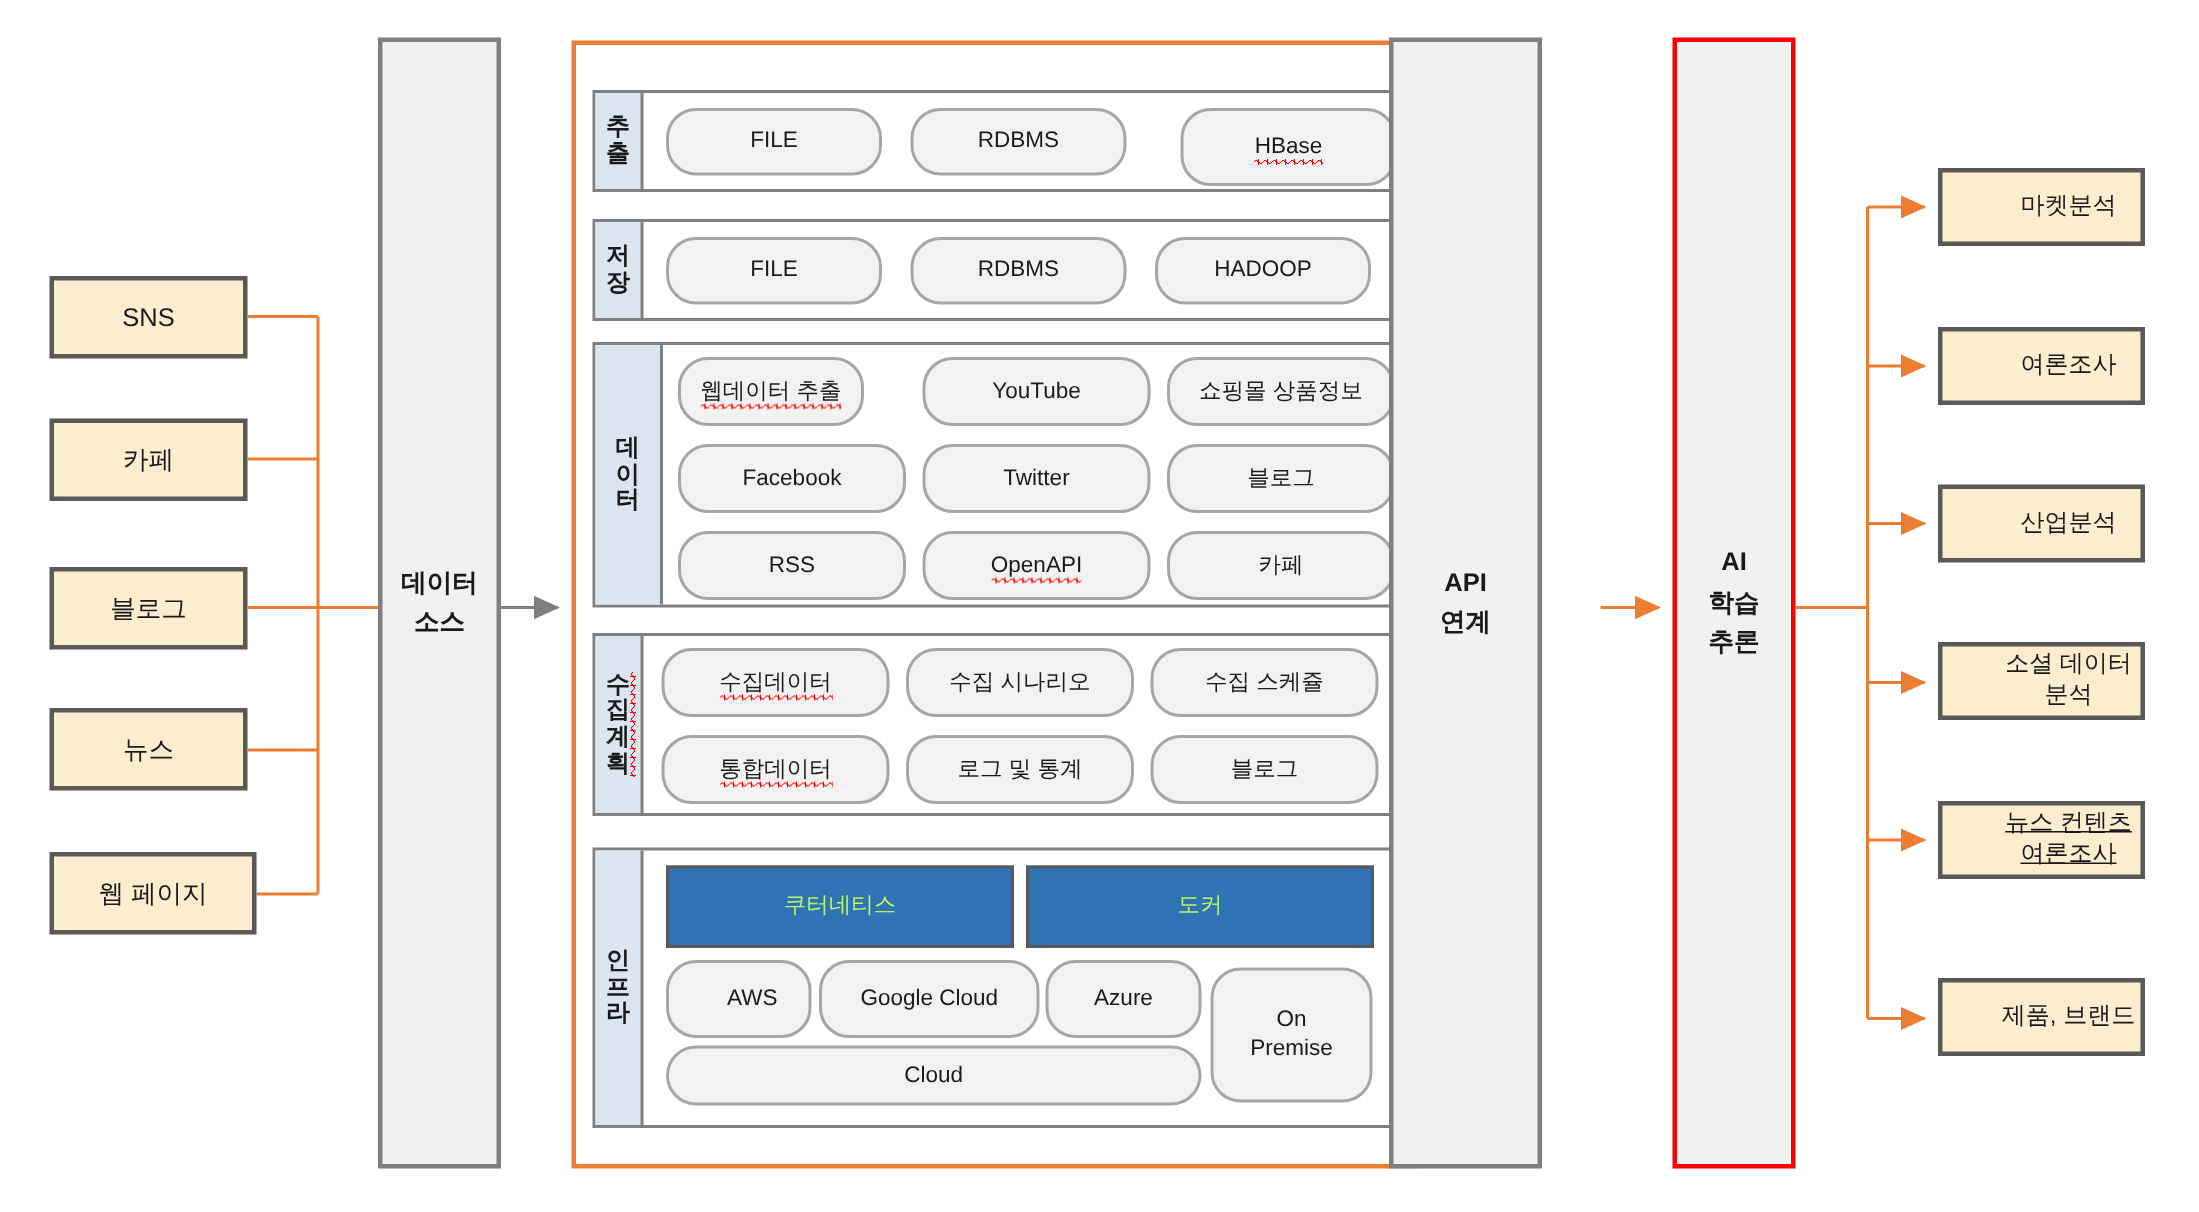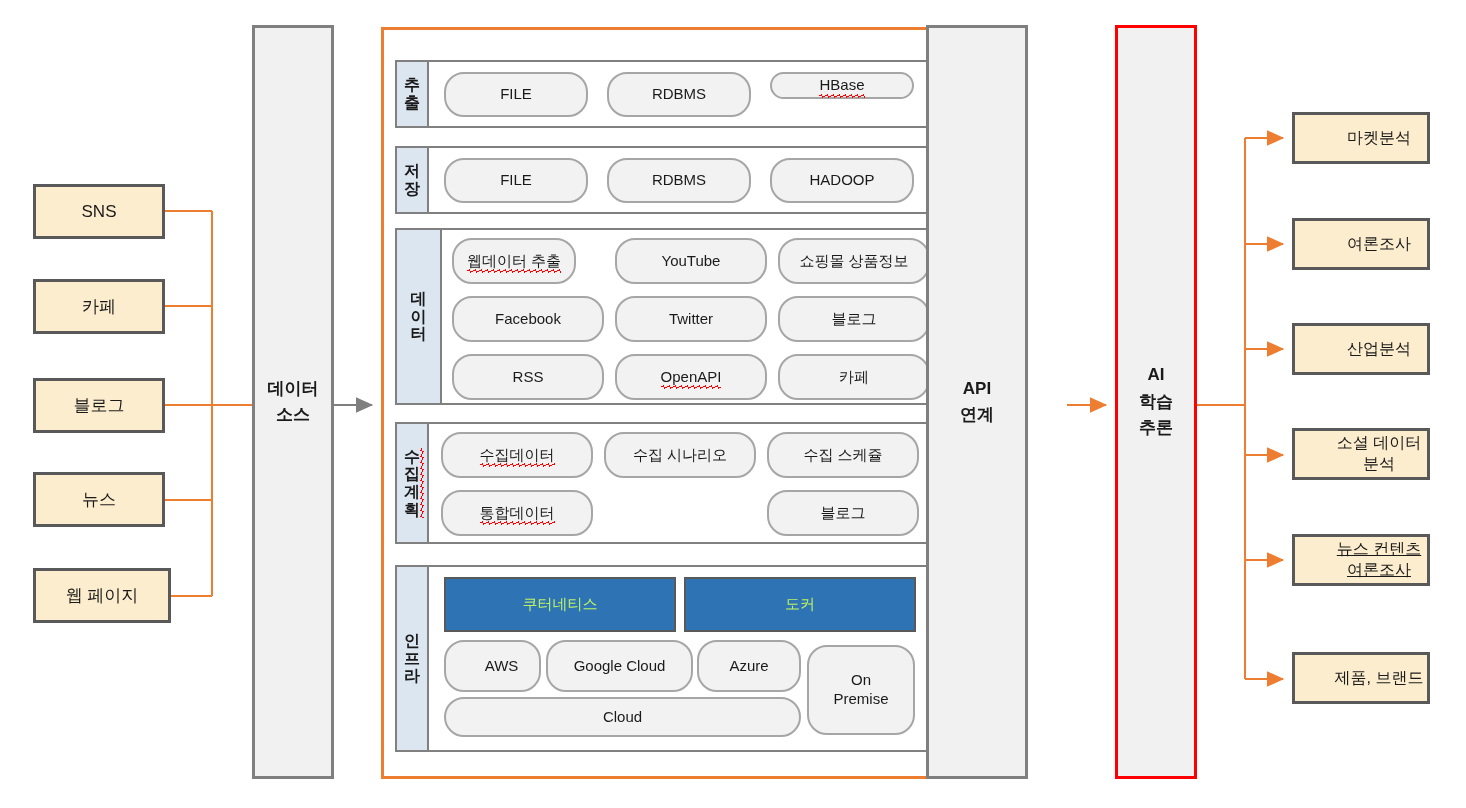--- a/index.html
+++ b/index.html
@@ -128,21 +128,21 @@
           <span>출</span>
         </span>
     </div>
     <div class="sec-body">
       <div class="chip" style="left:15px;top:10px;width:144px;height:45px;">
         <span>FILE</span>
       </div>
       <div class="chip" style="left:178px;top:10px;width:144px;height:45px;">
         <span>RDBMS</span>
       </div>
-      <div class="chip" style="left:341px;top:10px;width:144px;height:27px;">
+      <div class="chip" style="left:358px;top:10px;width:144px;height:52px;">
         <span class="sp">HBase</span>
       </div>
     </div>
   </div>
 
   <div class="section" style="left:395px;top:146px;width:535px;height:68px;">
     <div class="sec-label" style="width:32px;">
       <span>
           <span>저</span>
           <span>장</span>
@@ -215,20 +215,23 @@
       </div>
       <div class="chip" style="left:175px;top:8px;width:152px;height:46px;">
         <span>수집 시나리오</span>
       </div>
       <div class="chip" style="left:338px;top:8px;width:152px;height:46px;">
         <span>수집 스케쥴</span>
       </div>
       <div class="chip" style="left:12px;top:66px;width:152px;height:46px;">
         <span class="sp">통합데이터</span>
       </div>
+      <div class="chip" style="left:175px;top:66px;width:152px;height:46px;">
+        <span>로그 및 통계</span>
+      </div>
       <div class="chip" style="left:338px;top:66px;width:152px;height:46px;">
         <span>블로그</span>
       </div>
     </div>
   </div>
 
   <div class="section" style="left:395px;top:565px;width:535px;height:187px;">
     <div class="sec-label" style="width:32px;">
       <span>
           <span>인</span>

